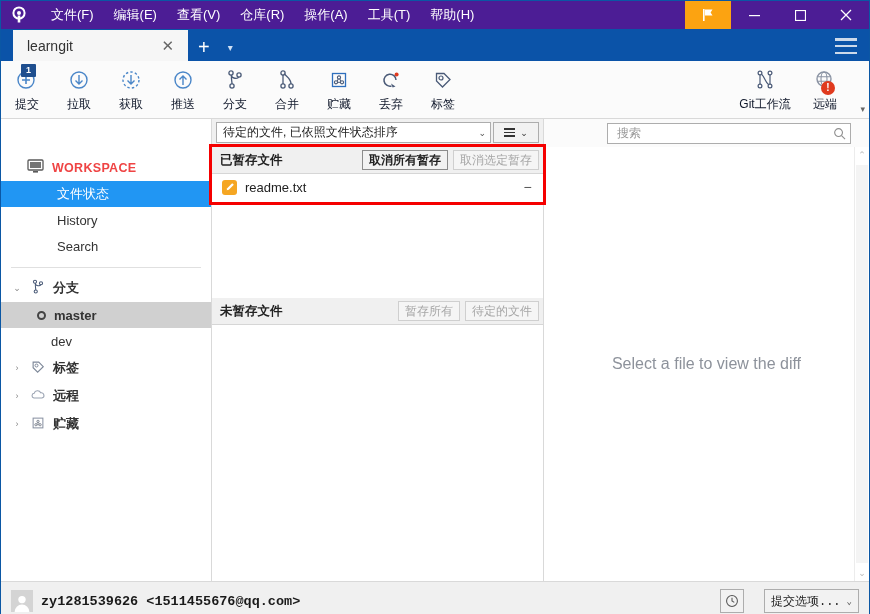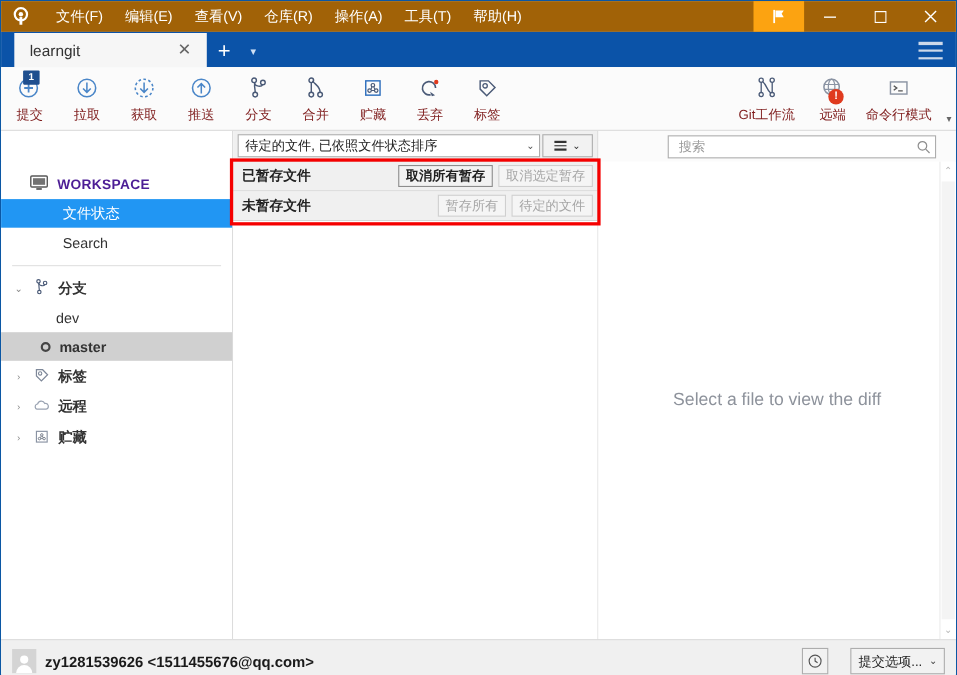--- a/index.html
+++ b/index.html
@@ -5,21 +5,21 @@
   html,body{margin:0;padding:0;}
   body{
     width:870px;height:614px;overflow:hidden;
     font-family:"Liberation Sans","DejaVu Sans",sans-serif;
     font-size:13px;color:#222;background:#fff;
     -webkit-font-smoothing:antialiased;
   }
   .app{position:relative;width:870px;height:614px;background:#fff;box-sizing:border-box;border:1px solid #0b57a4;}
 
   
-  .titlebar{height:28px;background:#a16207;display:flex;align-items:center;position:relative;}
+  .titlebar{height:28px;background:#4c1d95;display:flex;align-items:center;position:relative;}
   .logo{width:36px;height:28px;display:flex;align-items:center;justify-content:center;}
   .menu{display:flex;align-items:center;gap:0px;margin-left:4px;}
   .menu-item{color:#fff;font-size:13px;padding:4px 10px;white-space:nowrap;cursor:default;}
   .winbtns{position:absolute;right:0;top:0;height:28px;display:flex;align-items:stretch;}
   .flagbtn{width:46px;background:#fca311;display:flex;align-items:center;justify-content:center;}
   .wbtn{width:46px;display:flex;align-items:center;justify-content:center;color:#fff;font-size:15px;}
 
   
   .tabbar{height:32px;background:#0b53a8;display:flex;align-items:flex-end;position:relative;}
   .tab{height:31px;background:#f6f6f6;display:flex;align-items:center;padding:0 8px 0 14px;min-width:175px;
@@ -32,36 +32,36 @@
   .hamburger span{display:block;height:2.5px;background:#cdd9ea;width:100%;}
 
   
   .toolbar{height:58px;background:#fbfbfb;border-bottom:1px solid #d9d9d9;display:flex;align-items:flex-start;
            padding-top:3px;position:relative;box-sizing:border-box;}
   .tb-group{display:flex;}
   .tb-item{width:52px;display:flex;flex-direction:column;align-items:center;justify-content:flex-start;
            padding-top:3px;cursor:default;position:relative;}
   .tb-item.wide{width:68px;}
   .tb-ico{height:26px;display:flex;align-items:center;justify-content:center;position:relative;}
-  .tb-lbl{font-size:12px;color:#7f1d1d;margin-top:3px;white-space:nowrap;}
+  .tb-lbl{font-size:12px;color:#0f172a;margin-top:3px;white-space:nowrap;}
   .badge-num{position:absolute;top:-3px;right:3px;background:#1f4f8f;color:#fff;font-size:9px;
              line-height:12px;min-width:13px;height:13px;text-align:center;border-radius:1px;padding:0 1px;font-weight:bold;}
   .badge-err{position:absolute;bottom:-2px;right:2px;background:#e03a1e;color:#fff;font-size:10px;font-weight:bold;
              width:14px;height:14px;border-radius:50%;line-height:14px;text-align:center;}
   .tb-right{position:absolute;right:18px;top:3px;display:flex;}
   .tb-overflow{position:absolute;right:4px;bottom:4px;color:#666;font-size:9px;}
 
   
   .body{display:flex;height:496px;}
 
   
   .sidebar{width:211px;border-right:1px solid #d9d9d9;background:#fff;box-sizing:border-box;
            padding-top:8px;flex-shrink:0;}
   .sb-root{display:flex;align-items:center;height:26px;padding-left:26px;gap:8px;}
-  .sb-root .t{font-size:12.5px;font-weight:bold;color:#4c1d95;letter-spacing:.3px;}
+  .sb-root .t{font-size:12.5px;font-weight:bold;color:#ef4444;letter-spacing:.3px;}
   .sb-sub{height:26px;display:flex;align-items:center;padding-left:56px;font-size:13px;color:#333;}
   .sb-sub.sel{background:#2196f3;color:#fff;}
   .sb-sep{height:1px;background:#e0e0e0;margin:8px 10px 6px 10px;}
   .sb-grp{display:flex;align-items:center;height:28px;padding-left:10px;gap:6px;}
   .sb-grp .t{font-size:13px;font-weight:bold;color:#333;}
   .chev{width:12px;text-align:center;color:#888;font-size:9px;display:inline-block;}
   .sb-branch{height:26px;display:flex;align-items:center;padding-left:50px;font-size:13px;color:#333;gap:8px;}
   .sb-branch.cur{background:#d0d0d0;font-weight:bold;padding-left:36px;}
   .dot{width:9px;height:9px;border:2px solid #444;border-radius:50%;box-sizing:border-box;display:inline-block;}
 
@@ -96,21 +96,21 @@
   .diff{flex:1;display:flex;align-items:center;justify-content:center;background:#fff;position:relative;}
   .diff-txt{color:#8d929b;font-size:16px;}
   .vscroll{position:absolute;right:0;top:0;bottom:0;width:15px;background:#fff;border-left:1px solid #ececec;
            display:flex;flex-direction:column;align-items:center;justify-content:space-between;padding:3px 0;box-sizing:border-box;}
   .vscroll .arw{color:#b9b9b9;font-size:9px;}
   .vscroll .thumb{position:absolute;top:18px;left:1px;right:1px;bottom:18px;background:#f4f4f4;}
 
   
   .commit{height:124px;border-top:1px solid #d9d9d9;background:#f0f0f0;box-sizing:border-box;
           padding:6px 10px 6px 10px;display:flex;flex-direction:column;}
-  .commit-top{display:flex;align-items:center;height:26px;}
+  .commit-top{display:flex;align-items:center;height:26px;font-family:Liberation Mono, monospace;}
   .avatar{width:22px;height:22px;background:#d4d4d4;display:flex;align-items:flex-end;justify-content:center;overflow:hidden;flex-shrink:0;}
   .author{margin-left:8px;font-size:13.5px;font-weight:bold;color:#1a1a1a;}
   .ctop-right{margin-left:auto;display:flex;align-items:center;gap:20px;}
   .iconbtn{width:24px;height:24px;border:1px solid #adadad;background:#f2f2f2;display:flex;align-items:center;justify-content:center;box-sizing:border-box;}
   .optbtn{height:24px;border:1px solid #adadad;background:#f2f2f2;display:flex;align-items:center;padding:0 6px;
           font-size:12px;color:#222;gap:6px;box-sizing:border-box;}
   .optbtn .cv{font-size:9px;color:#444;}
 
   
   .searchwrap{position:absolute;right:18px;top:0;height:28px;display:flex;align-items:center;}
@@ -312,30 +312,20 @@
           <svg width="24" height="24" viewBox="0 0 24 24">
             <circle cx="11" cy="11" r="7" fill="none" stroke="#8a93a3" stroke-width="1.4"></circle>
             <ellipse cx="11" cy="11" rx="3" ry="7" fill="none" stroke="#8a93a3" stroke-width="1.1"></ellipse>
             <path d="M4.4 8.8 h13.2 M4.4 13.2 h13.2" stroke="#8a93a3" stroke-width="1.1"></path>
           </svg>
           <span class="badge-err">!</span>
         </div>
         <div class="tb-lbl">远端</div>
       </div>
 
-      <div class="tb-item wide">
-        <div class="tb-ico">
-          <svg width="24" height="24" viewBox="0 0 24 24">
-            <rect x="4.5" y="6.5" width="15" height="11" fill="none" stroke="#8a93a3" stroke-width="1.3"></rect>
-            <path d="M7.5 10 L10.2 12 L7.5 14" fill="none" stroke="#555" stroke-width="1.3"></path>
-            <path d="M11.5 14.6 h4.2" stroke="#555" stroke-width="1.3"></path>
-          </svg>
-        </div>
-        <div class="tb-lbl">命令行模式</div>
-      </div>
     </div>
     <div class="tb-overflow">▾</div>
   </div>
 
   <div class="toprow">
     <div style="width:211px;height:28px;border-right:1px solid #d9d9d9;background:#fff;box-sizing:border-box;"></div>
     <div class="filtrow" style="width:332px;border-right:1px solid #d9d9d9;">
       <div class="filtsel">
         <span>待定的文件, 已依照文件状态排序</span>
         <span class="cv">⌄</span>
@@ -371,46 +361,49 @@
             <rect x="1" y="1" width="15" height="10" rx="1" fill="none" stroke="#5a5a5a" stroke-width="1.3"></rect>
             <rect x="3" y="3" width="11" height="6" fill="#5a5a5a" opacity="0.85"></rect>
             <rect x="6" y="12" width="5" height="1.6" fill="#5a5a5a"></rect>
           </svg>
         </span>
         <span class="t">WORKSPACE</span>
       </div>
 
       <div class="sb-sub sel">
         <span>文件状态</span>
+      </div>
+      <div class="sb-sub">
+        <span>History</span>
       </div>
       <div class="sb-sub">
         <span>Search</span>
       </div>
 
       <div class="sb-sep"></div>
 
       <div class="sb-grp">
         <span class="chev">⌄</span>
         <span>
           <svg width="18" height="18" viewBox="0 0 24 24">
             <circle cx="8" cy="5" r="2.1" fill="none" stroke="#4a5a77" stroke-width="1.4"></circle>
             <circle cx="16" cy="7" r="2.1" fill="none" stroke="#4a5a77" stroke-width="1.4"></circle>
             <circle cx="9" cy="18" r="2.1" fill="none" stroke="#4a5a77" stroke-width="1.4"></circle>
             <path d="M8.2 7.1 C8.6 11 15 11 15.6 9" fill="none" stroke="#4a5a77" stroke-width="1.4"></path>
             <path d="M8.6 7.1 C8 11 9 13 9 15.9" fill="none" stroke="#4a5a77" stroke-width="1.4"></path>
           </svg>
         </span>
         <span class="t">分支</span>
       </div>
-      <div class="sb-branch">
-        <span>dev</span>
-      </div>
       <div class="sb-branch cur">
         <span class="dot"></span>
         <span>master</span>
+      </div>
+      <div class="sb-branch">
+        <span>dev</span>
       </div>
 
       <div class="sb-grp">
         <span class="chev">›</span>
         <span>
           <svg width="18" height="18" viewBox="0 0 24 24">
             <path d="M5.5 5.5 L13 5.5 L19 11.5 L11.5 19 L5.5 13 Z" fill="none" stroke="#7e8899" stroke-width="1.5"></path>
             <circle cx="10" cy="10" r="2" fill="none" stroke="#7e8899" stroke-width="1.3"></circle>
           </svg>
         </span>
@@ -445,20 +438,31 @@
     <div class="center">
 
       <div class="section-hdr">
         <span class="ttl">已暂存文件</span>
         <span class="hdr-actions">
           <span class="sbtn strong">取消所有暂存</span>
           <span class="sbtn dis">取消选定暂存</span>
         </span>
       </div>
 
+      <div class="filelist" style="height:124px;flex:none;">
+        <div class="filerow">
+          <span class="fileicon">
+            <svg width="10" height="10" viewBox="0 0 12 12">
+              <path d="M8.6 1.4 L10.6 3.4 L4.6 9.4 L2 10 L2.6 7.4 Z" fill="#fff"></path>
+            </svg>
+          </span>
+          <span class="fname">readme.txt</span>
+          <span class="minus">−</span>
+        </div>
+      </div>
 
       <div class="section-hdr">
         <span class="ttl">未暂存文件</span>
         <span class="hdr-actions">
           <span class="sbtn dis">暂存所有</span>
           <span class="sbtn dis">待定的文件</span>
         </span>
       </div>
 
       <div class="filelist"></div>

